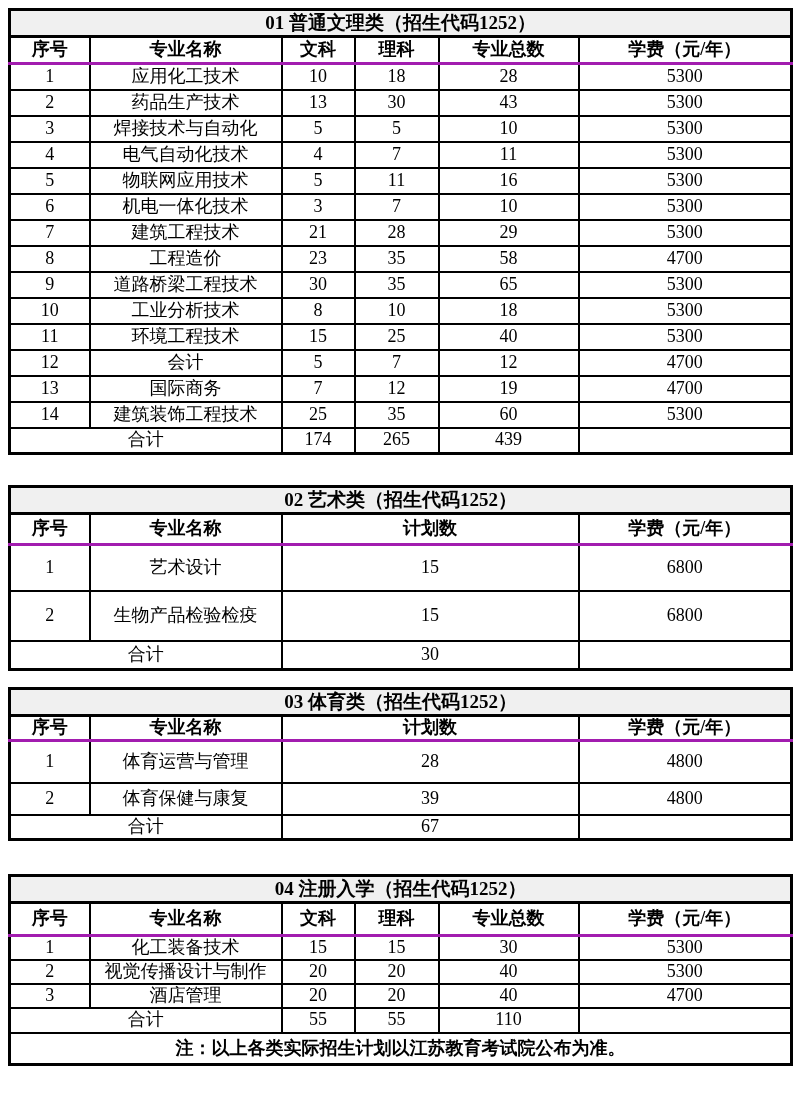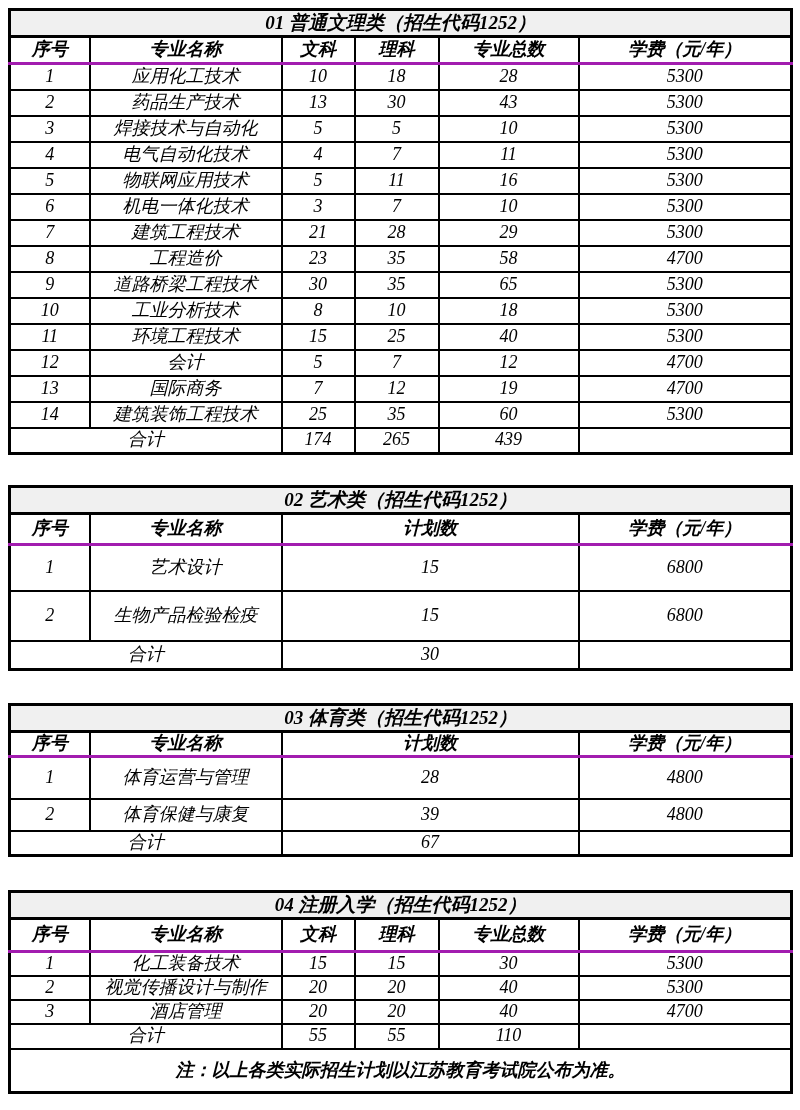--- a/index.html
+++ b/index.html
@@ -4,21 +4,21 @@
 <style>
   * { box-sizing: border-box; }
   html, body {
     margin: 0; padding: 0;
     width: 800px; height: 1110px;
     background: #ffffff;
     overflow: hidden;
     font-family: "Liberation Serif", "DejaVu Serif", serif;
     color: #000;
   }
-  .page { padding: 8px 0 0 8px; font-style: italic; }
+  .page { padding: 8px 0 0 8px; }
 
   table.t {
     border-collapse: collapse;
     table-layout: fixed;
     width: 783px;
     border: 3px solid #000;
   }
   .t td, .t th {
     border: 2px solid #000;
     text-align: center;
@@ -36,27 +36,27 @@
     font-size: 19px;
     height: 27px;
     border-bottom: 3px solid #000;
   }
   .t tr.header-row th {
     font-weight: bold;
     height: 27px;
     border-bottom: 3px solid #a21caf;
   }
   .t tr.total-row td { height: 26px; }
-  .t tr.note-row td { font-weight: bold; height: 44px; }
+  .t tr.note-row td { font-weight: bold; height: 32px; }
 
   
   .t1 { margin-bottom: 30px; }
   .t1 tr.data-row td { height: 26px; }
 
-  .t2 { margin-bottom: 32px; }
+  .t2 { margin-bottom: 16px; }
   .t2 tr.header-row th { height: 31px; }
   .t2 tr:nth-child(3) td { height: 46px; }
   .t2 tr:nth-child(4) td { height: 50px; }
   .t2 tr.total-row td { height: 29px; }
 
   .t3 { margin-bottom: 33px; }
   .t3 tr.header-row th { height: 25px; }
   .t3 tr:nth-child(3) td { height: 42px; }
   .t3 tr:nth-child(4) td { height: 32px; }
   .t3 tr.total-row td { height: 25px; }

